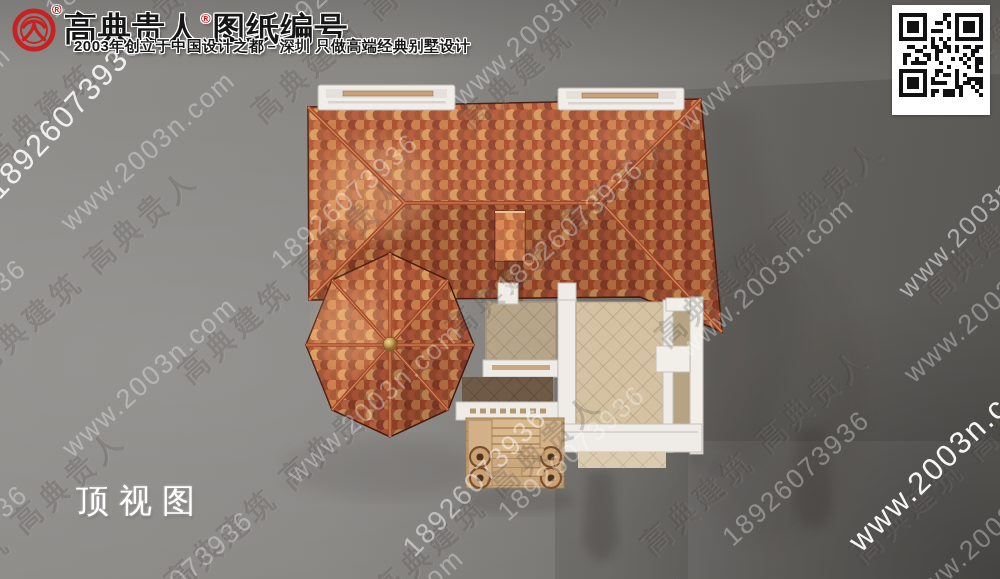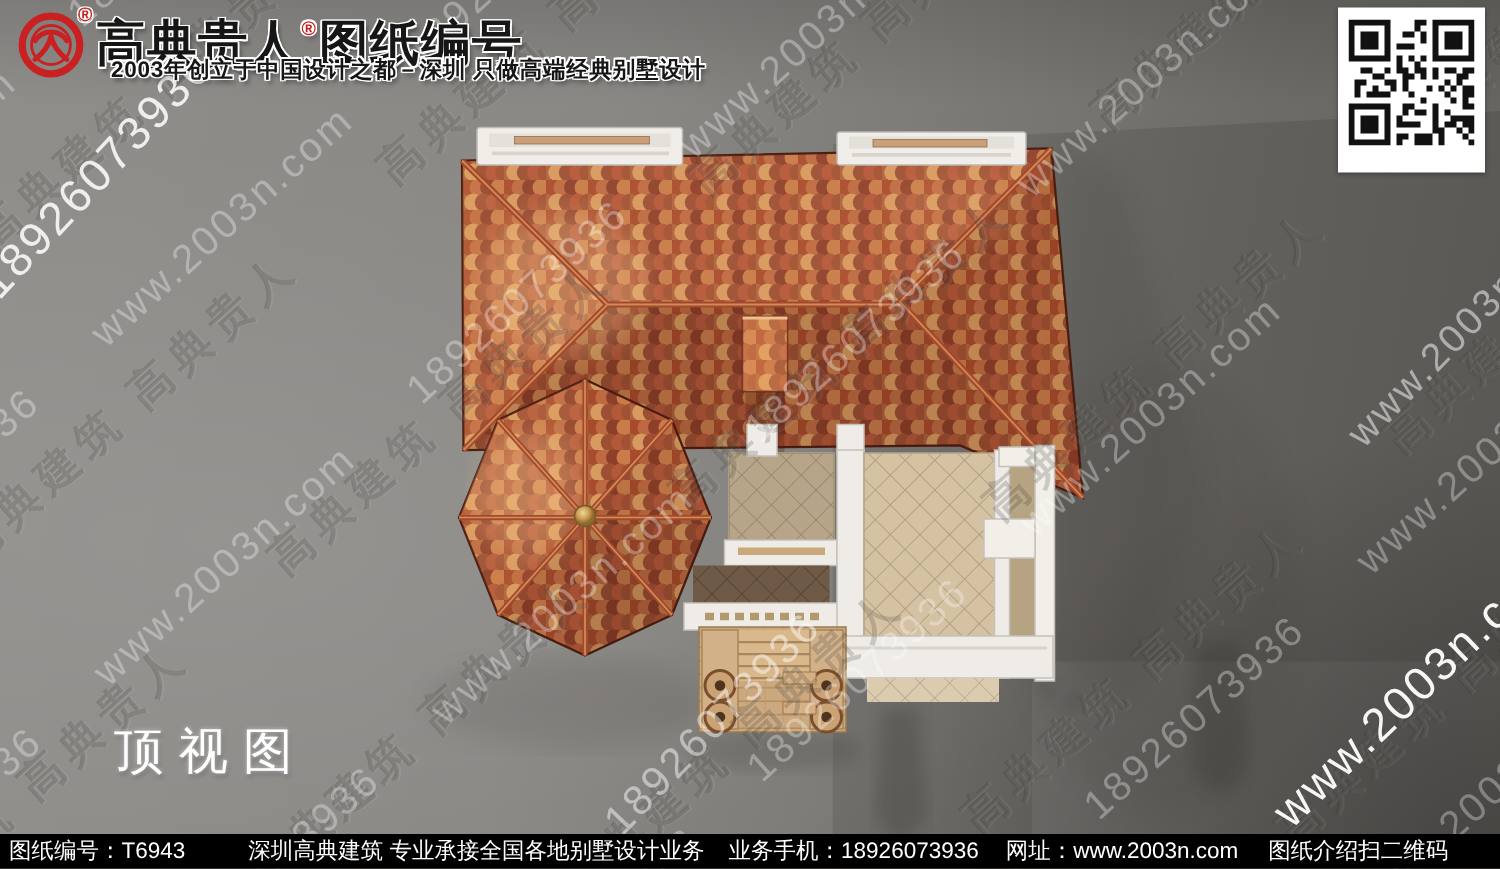--- a/index.html
+++ b/index.html
@@ -285,20 +285,13 @@
   </div>
 
   <div class="qr-box">
     <svg id="qr-svg" width="84" height="84" viewBox="0 0 84 84">
         <path d="M44 0h4v4h-4zM48 0h4v4h-4zM44 4h4v4h-4zM36 8h4v4h-4zM40 8h4v4h-4zM48 8h4v4h-4zM48 12h4v4h-4zM32 16h4v4h-4zM36 16h4v4h-4zM40 16h4v4h-4zM32 24h4v4h-4zM40 24h4v4h-4zM48 24h4v4h-4zM32 28h4v4h-4zM44 28h4v4h-4zM8 32h4v4h-4zM12 32h4v4h-4zM24 32h4v4h-4zM32 32h4v4h-4zM36 32h4v4h-4zM44 32h4v4h-4zM48 32h4v4h-4zM56 32h4v4h-4zM64 32h4v4h-4zM68 32h4v4h-4zM76 32h4v4h-4zM80 32h4v4h-4zM16 36h4v4h-4zM20 36h4v4h-4zM36 36h4v4h-4zM40 36h4v4h-4zM48 36h4v4h-4zM56 36h4v4h-4zM72 36h4v4h-4zM76 36h4v4h-4zM4 40h4v4h-4zM8 40h4v4h-4zM24 40h4v4h-4zM28 40h4v4h-4zM36 40h4v4h-4zM64 40h4v4h-4zM72 40h4v4h-4zM4 44h4v4h-4zM16 44h4v4h-4zM28 44h4v4h-4zM36 44h4v4h-4zM52 44h4v4h-4zM60 44h4v4h-4zM68 44h4v4h-4zM76 44h4v4h-4zM80 44h4v4h-4zM4 48h4v4h-4zM12 48h4v4h-4zM16 48h4v4h-4zM20 48h4v4h-4zM24 48h4v4h-4zM40 48h4v4h-4zM64 48h4v4h-4zM76 48h4v4h-4zM80 48h4v4h-4zM48 52h4v4h-4zM68 52h4v4h-4zM76 52h4v4h-4zM36 56h4v4h-4zM40 56h4v4h-4zM56 56h4v4h-4zM76 56h4v4h-4zM80 56h4v4h-4zM36 60h4v4h-4zM44 60h4v4h-4zM48 60h4v4h-4zM56 60h4v4h-4zM64 60h4v4h-4zM32 64h4v4h-4zM56 64h4v4h-4zM68 64h4v4h-4zM72 64h4v4h-4zM76 64h4v4h-4zM80 64h4v4h-4zM32 68h4v4h-4zM36 68h4v4h-4zM40 68h4v4h-4zM44 68h4v4h-4zM56 68h4v4h-4zM64 68h4v4h-4zM68 68h4v4h-4zM76 68h4v4h-4zM80 68h4v4h-4zM56 72h4v4h-4zM60 72h4v4h-4zM72 72h4v4h-4zM80 72h4v4h-4zM32 76h4v4h-4zM36 76h4v4h-4zM44 76h4v4h-4zM48 76h4v4h-4zM52 76h4v4h-4zM60 76h4v4h-4zM76 76h4v4h-4zM32 80h4v4h-4zM44 80h4v4h-4zM48 80h4v4h-4zM52 80h4v4h-4zM60 80h4v4h-4zM80 80h4v4h-4zM0 0h28v28h-28z M4 4h20v20h-20z M8 8h12v12h-12zM56 0h28v28h-28z M60 4h20v20h-20z M64 8h12v12h-12zM0 56h28v28h-28z M4 60h20v20h-20z M8 64h12v12h-12z" fill="#111" fill-rule="evenodd"></path>
       </svg>
   </div>
 
   <div class="view-label">顶视图</div>
 
-  <div class="footer">
-    <span class="f0">图纸编号：T6943</span>
-    <span class="f1">深圳高典建筑  专业承接全国各地别墅设计业务</span>
-    <span class="f2">业务手机：18926073936</span>
-    <span class="f3">网址：www.2003n.com</span>
-    <span class="f4">图纸介绍扫二维码</span>
-  </div>
 </div>
 
 </body></html>

